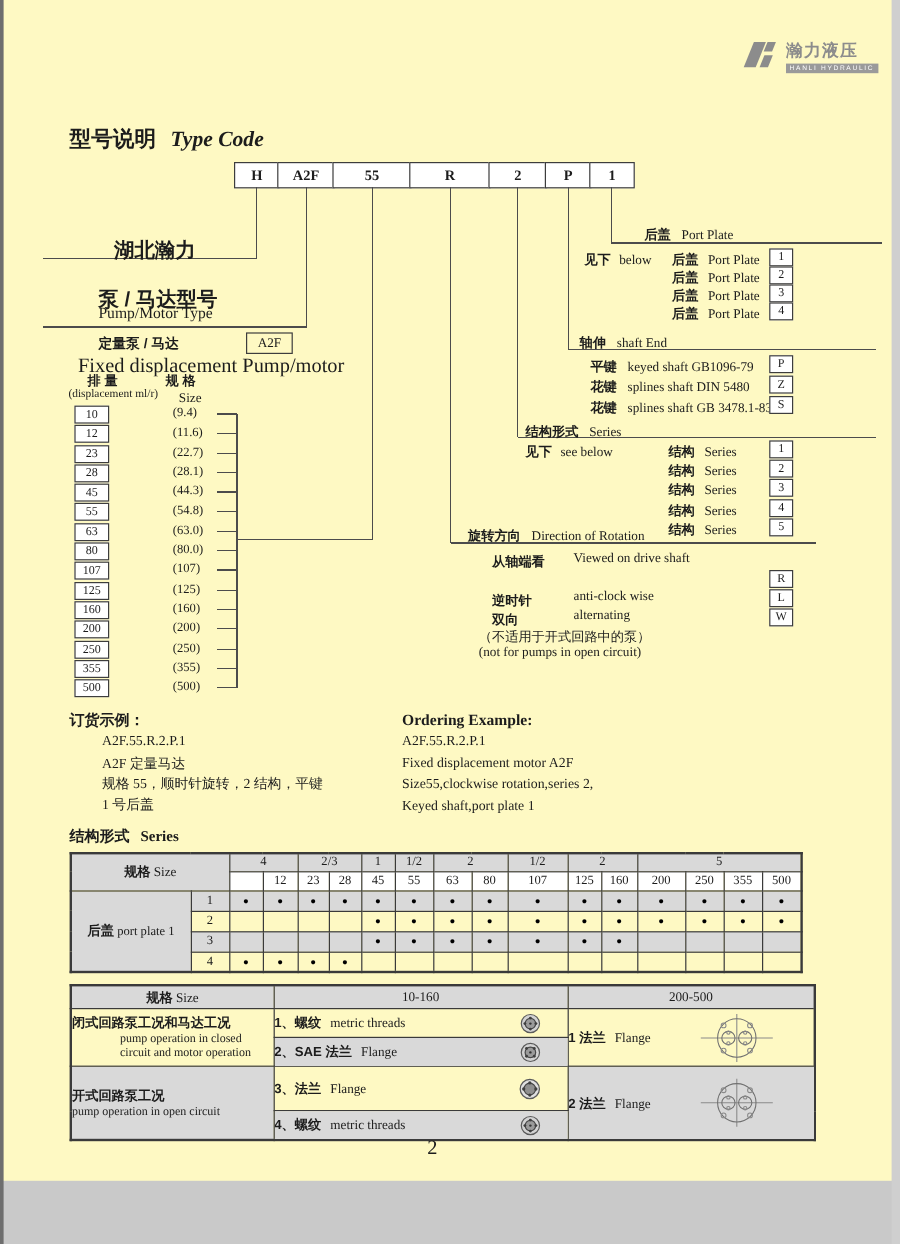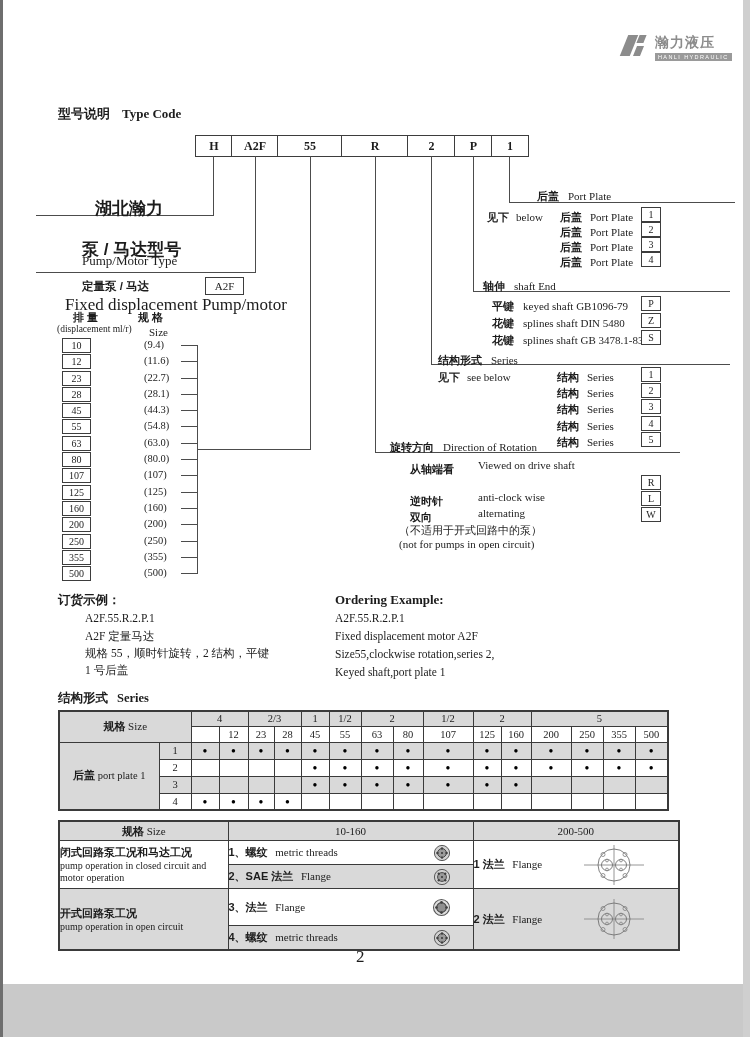--- a/index.html
+++ b/index.html
@@ -1,23 +1,23 @@
 <!DOCTYPE html>
 <html><head>
 <meta charset="utf-8">
 <style>
   html,body{margin:0;padding:0;background:#e9e9e9;}
-  .page{position:relative;width:750px;height:1037px;background:#ffffff;overflow:hidden;color:#1c1c1c;}
+  .page{position:relative;width:750px;height:1037px;background:#fef9c3;overflow:hidden;color:#1c1c1c;}
   .abs{position:absolute;white-space:nowrap;}
   .zh{font-family:"Liberation Sans","DejaVu Sans",sans-serif;font-weight:700;}
   .en{font-family:"Liberation Serif","DejaVu Serif",serif;font-weight:400;}
   .enb{font-family:"Liberation Serif","DejaVu Serif",serif;font-weight:700;}
   .mix{font-family:"Liberation Serif","DejaVu Serif",serif;}
   .fs9{font-size:9.5px;}.fs10{font-size:10px;}.fs10h{font-size:10.5px;}.fs11{font-size:11px;}
-  .fs11h{font-size:11.5px;}.fs12{font-size:17px;}.fs12h{font-size:12.5px;}.fs13{font-size:13px;}.fs14{font-size:13px;}
+  .fs11h{font-size:11.5px;}.fs12{font-size:17px;}.fs12h{font-size:12.5px;}.fs13{font-size:13px;}.fs14{font-size:18px;}
   .tbox{position:absolute;top:135px;height:20px;border:1px solid #3d3d3d;text-align:center;
         font:700 12px "Liberation Serif","DejaVu Serif",serif;line-height:20px;background:#fff;}
   .sbox{position:absolute;width:27px;height:13px;border:1px solid #3d3d3d;text-align:center;
         font:10px "Liberation Serif","DejaVu Serif",serif;line-height:13px;background:#fff;}
   .sval{position:absolute;font:10.5px "Liberation Serif","DejaVu Serif",serif;white-space:nowrap;}
   .cbox{position:absolute;left:641px;width:18px;height:13px;border:1px solid #3d3d3d;text-align:center;
         font:10px "Liberation Serif","DejaVu Serif",serif;line-height:13px;background:#fff;}
   svg.lines{position:absolute;left:0;top:0;pointer-events:none;shape-rendering:crispEdges;}
   
   table.series{position:absolute;left:58px;top:710px;border-collapse:collapse;table-layout:fixed;
@@ -61,21 +61,21 @@
     <span class="hmark" style="left:16px;top:2px;width:7px;height:8px;"></span>
     <span class="hmark" style="left:13px;top:13px;width:7px;height:10px;"></span>
     <div class="abs" style="left:33px;top:1px;">
       <div class="zh" style="font-size:14px;color:#8c8c8c;letter-spacing:1px;">瀚力液压</div>
       <div class="logobar">HANLI HYDRAULIC</div>
     </div>
   </div>
 
   <div class="abs" style="left:58px;top:104px;">
     <span class="zh fs14">型号说明</span>
-    <span class="enb fs14" style="margin-left:8px;">Type Code</span>
+    <span class="enb fs14" style="margin-left:8px;font-style:italic;">Type Code</span>
   </div>
 
   <div class="tbox" style="left:195px;width:36px;">H</div>
   <div class="tbox" style="left:231px;width:46px;">A2F</div>
   <div class="tbox" style="left:277px;width:64px;">55</div>
   <div class="tbox" style="left:341px;width:66px;">R</div>
   <div class="tbox" style="left:407px;width:47px;">2</div>
   <div class="tbox" style="left:454px;width:37px;">P</div>
   <div class="tbox" style="left:491px;width:36px;">1</div>
 
@@ -395,21 +395,21 @@
       </colgroup>
     <tbody>
         <tr>
       <th class="g"><span class="zh fs11">规格</span> <span class="en fs11">Size</span></th>
       <th class="g">10-160</th>
       <th class="g">200-500</th>
     </tr>
     <tr style="height:23px;">
       <td class="leftcell" rowspan="2">
         <div class="zh fs11">闭式回路泵工况和马达工况</div>
-        <div class="en fs10" style="line-height:12px;">pump operation in closed circuit and motor operation</div>
+        <div class="en fs10" style="line-height:12px;padding-left:40px;">pump operation in closed circuit and motor operation</div>
       </td>
       <td class="midcell">
         <span class="zh fs11">1、螺纹</span>
         <span class="en fs11" style="margin-left:5px;">metric threads</span>
         <span class="porticon">
           <svg width="18" height="18" viewBox="0 0 18 18">
                 <circle cx="9" cy="9" r="7.6" fill="#d2d2d2" stroke="#5a5a5a"></circle>
                 <circle cx="9" cy="9" r="4.4" fill="#9a9a9a" stroke="#484848"></circle>
                 <circle cx="9" cy="4.4" r="1.2" fill="#3f3f3f"></circle>
                 <circle cx="9" cy="13.6" r="1.2" fill="#3f3f3f"></circle>

